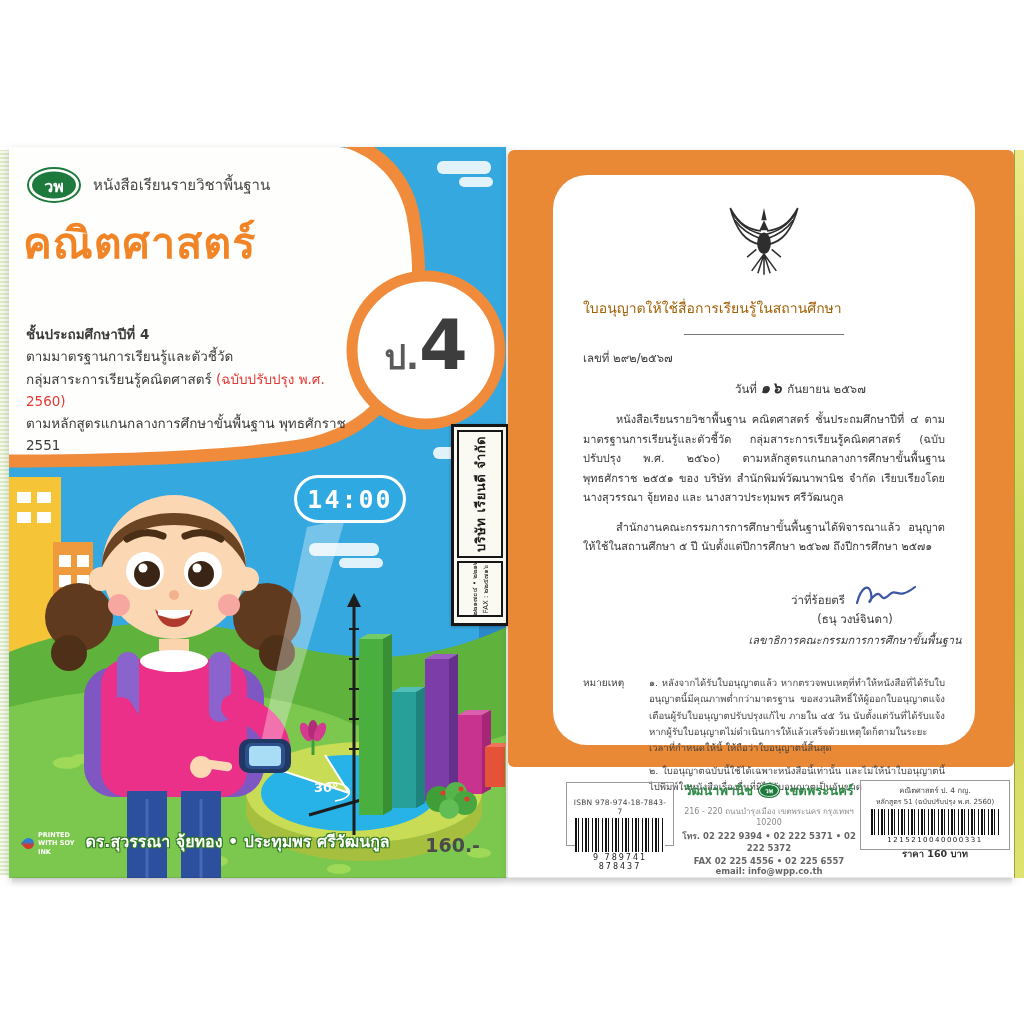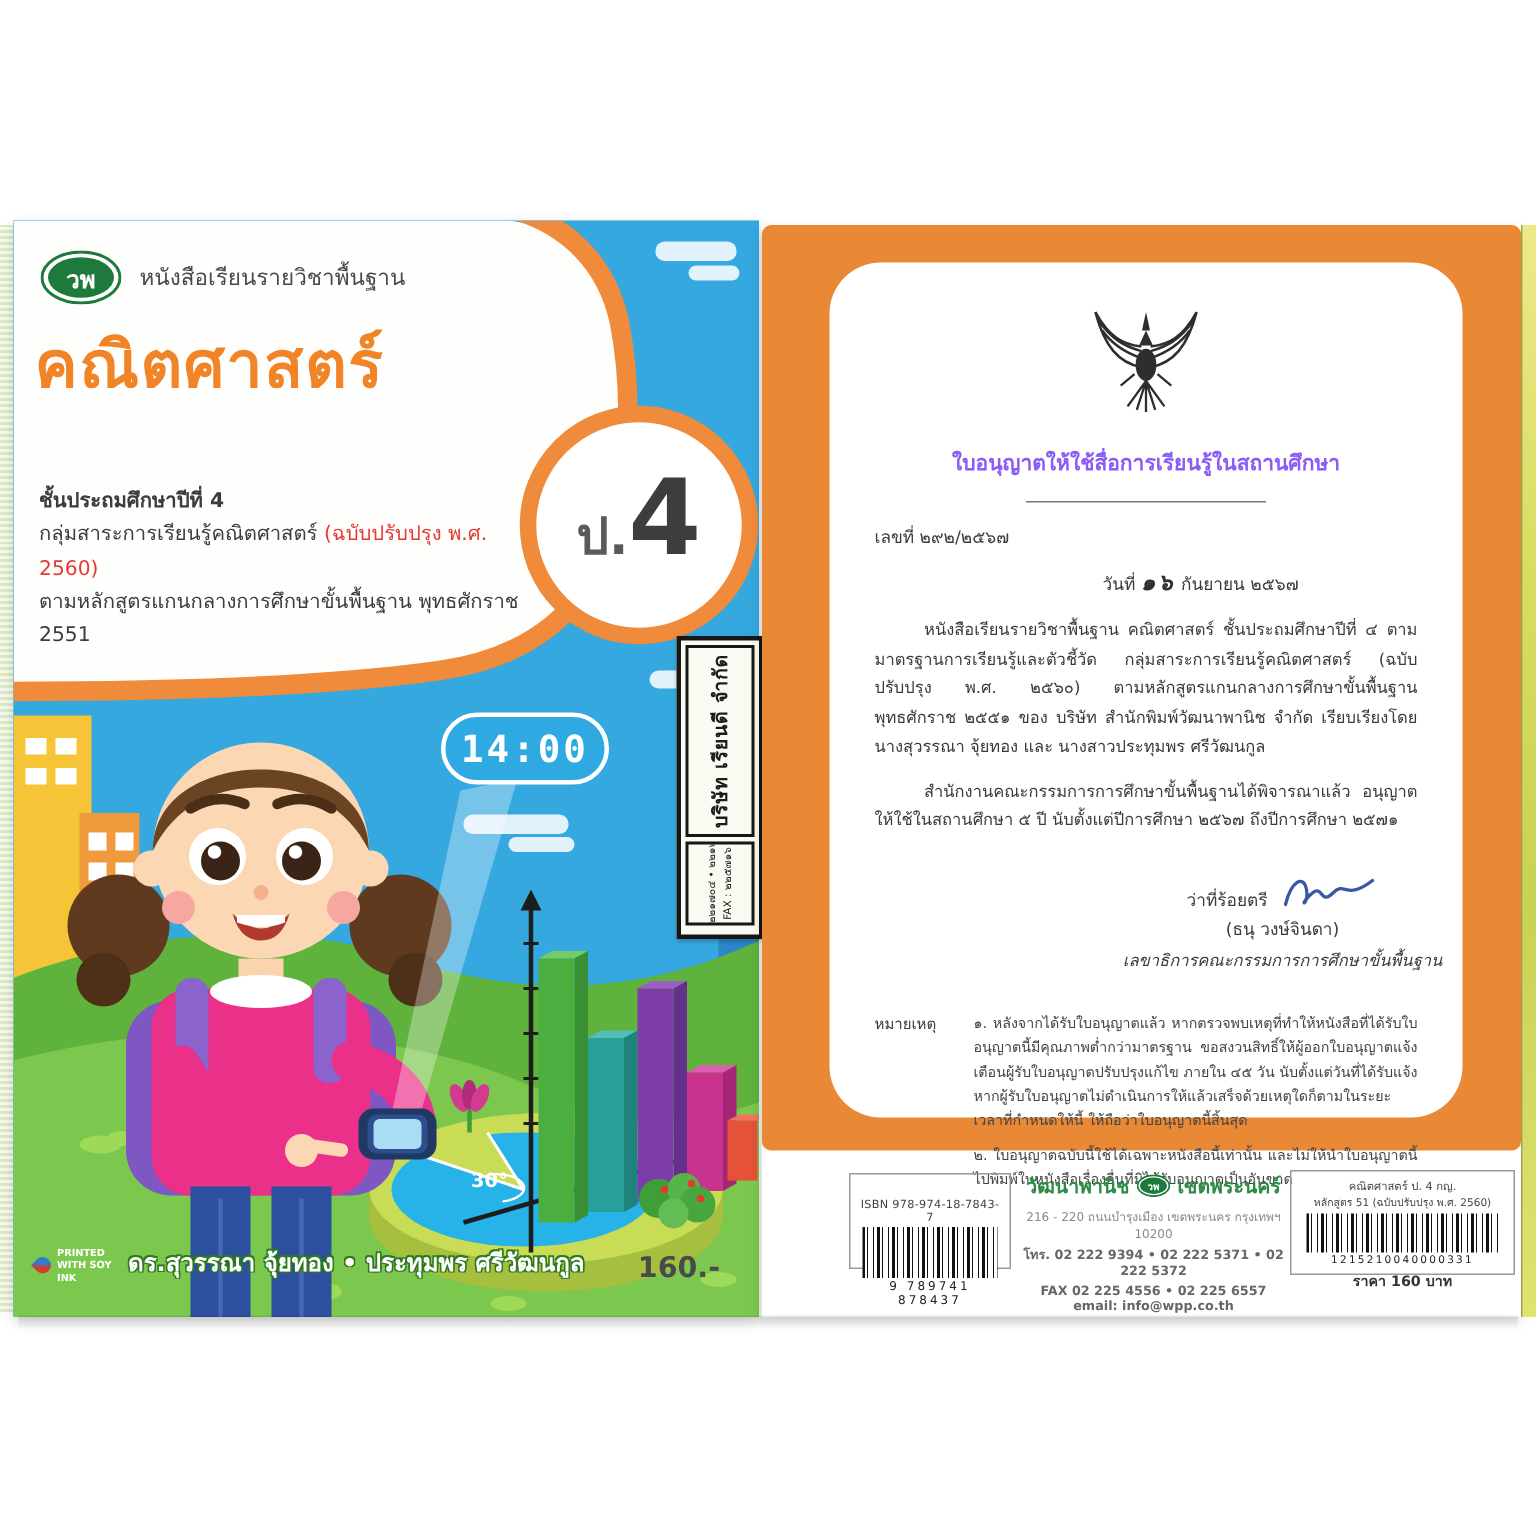--- a/index.html
+++ b/index.html
@@ -40,21 +40,21 @@
   .stamp .c2{height:56px;margin-top:3px;}
   .stamp .rot{position:absolute;left:50%;top:50%;transform:translate(-50%,-50%) rotate(-90deg);white-space:nowrap;text-align:center;color:#1c1c1c;}
   .stamp .c1 .rot{font-size:13px;font-weight:bold;letter-spacing:.5px;}
   .stamp .c2 .rot{font-size:7px;line-height:1.5;}
 
   
   .back-cover{position:absolute;left:508px;top:150px;width:506px;height:728px;background:#fff;box-shadow:0 3px 8px rgba(0,0,0,.15);}
   .orange-frame{position:absolute;left:0;top:0;width:506px;height:617px;background:#E98936;border-radius:6px;}
   .letter{position:absolute;left:45px;top:25px;width:422px;height:570px;background:#fff;border-radius:34px;box-sizing:border-box;padding:14px 30px 0 30px;}
   .garuda{display:block;margin:4px auto 0 auto;}
-  .license-title{text-align:center;font-size:14px;color:#8b5cf6;margin-top:8px;font-weight:bold;}
+  .license-title{font-size:14px;color:#a16207;margin-top:8px;}
   .rule{width:160px;border-top:1.5px solid #777;margin:15px auto 14px auto;}
   .lic-number{font-size:11.5px;color:#3b3b3b;}
   .lic-date{font-size:11.5px;color:#3b3b3b;margin:9px 0 4px 42%;}
   .lic-date .day{font-size:15px;font-weight:bold;color:#2f2f2f;letter-spacing:2px;font-style:italic;}
   .para{font-size:11px;color:#3b3b3b;line-height:1.78;text-align:justify;margin:10px 0 0 0;text-indent:3em;}
   .sig-block{margin:24px 0 0 42%;width:240px;text-align:center;}
   .sig-row{display:flex;align-items:flex-end;justify-content:center;gap:8px;}
   .sig-rank{font-size:11.5px;color:#3b3b3b;white-space:nowrap;}
   .sig-name{font-size:11.5px;color:#3b3b3b;margin-top:1px;}
   .sig-title{font-size:11px;color:#3b3b3b;margin-top:3px;white-space:nowrap;font-style:italic;}
@@ -251,20 +251,21 @@
         <ellipse cx="27" cy="18" rx="22" ry="13.5" fill="#1E7A3C"></ellipse>
         <text x="27" y="25" text-anchor="middle" font-size="16" font-weight="bold" fill="#fff">วพ</text>
       </svg>
       <span class="series-label">หนังสือเรียนรายวิชาพื้นฐาน</span>
     </div>
 
     <div class="cover-title">คณิตศาสตร์</div>
 
     <div class="info-block">
       <div class="b">ชั้นประถมศึกษาปีที่ 4</div>
+      <div>ตามมาตรฐานการเรียนรู้และตัวชี้วัด</div>
       <div>
         <span>กลุ่มสาระการเรียนรู้คณิตศาสตร์</span>
         <span class="red">(ฉบับปรับปรุง พ.ศ. 2560)</span>
       </div>
       <div>ตามหลักสูตรแกนกลางการศึกษาขั้นพื้นฐาน พุทธศักราช 2551</div>
     </div>
 
     <div class="grade-badge">
       <span class="p">ป.</span>
         <span class="n">4</span>

